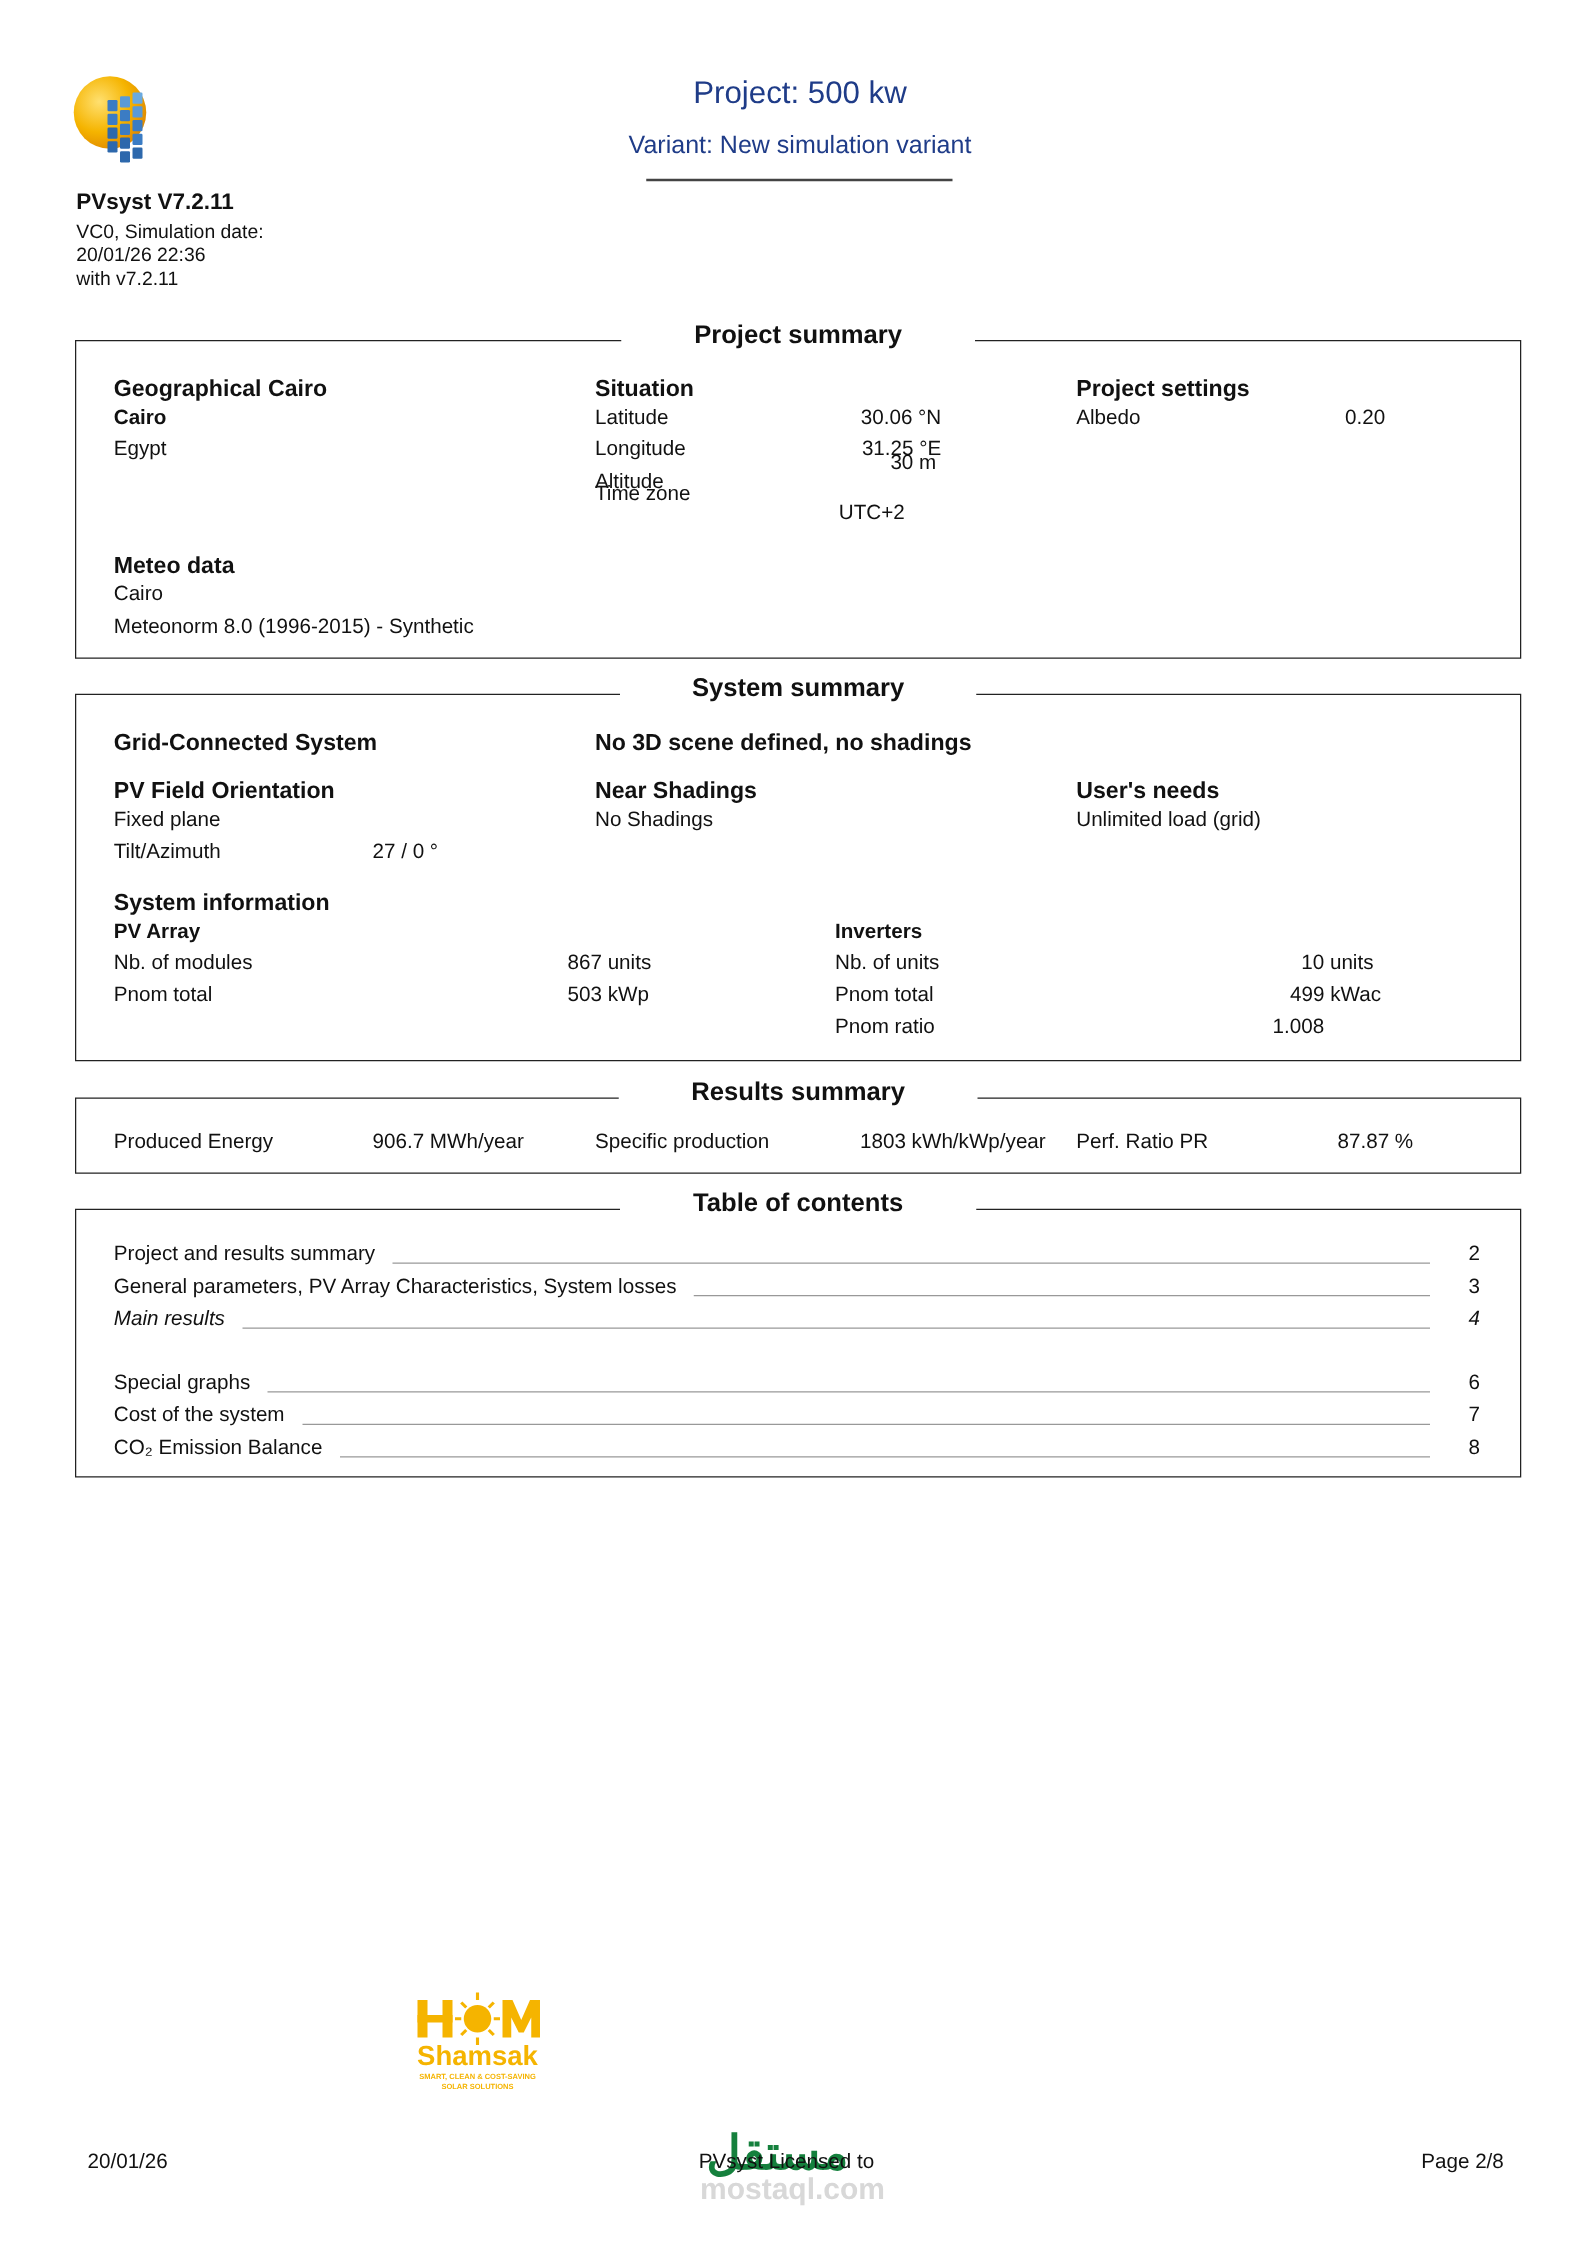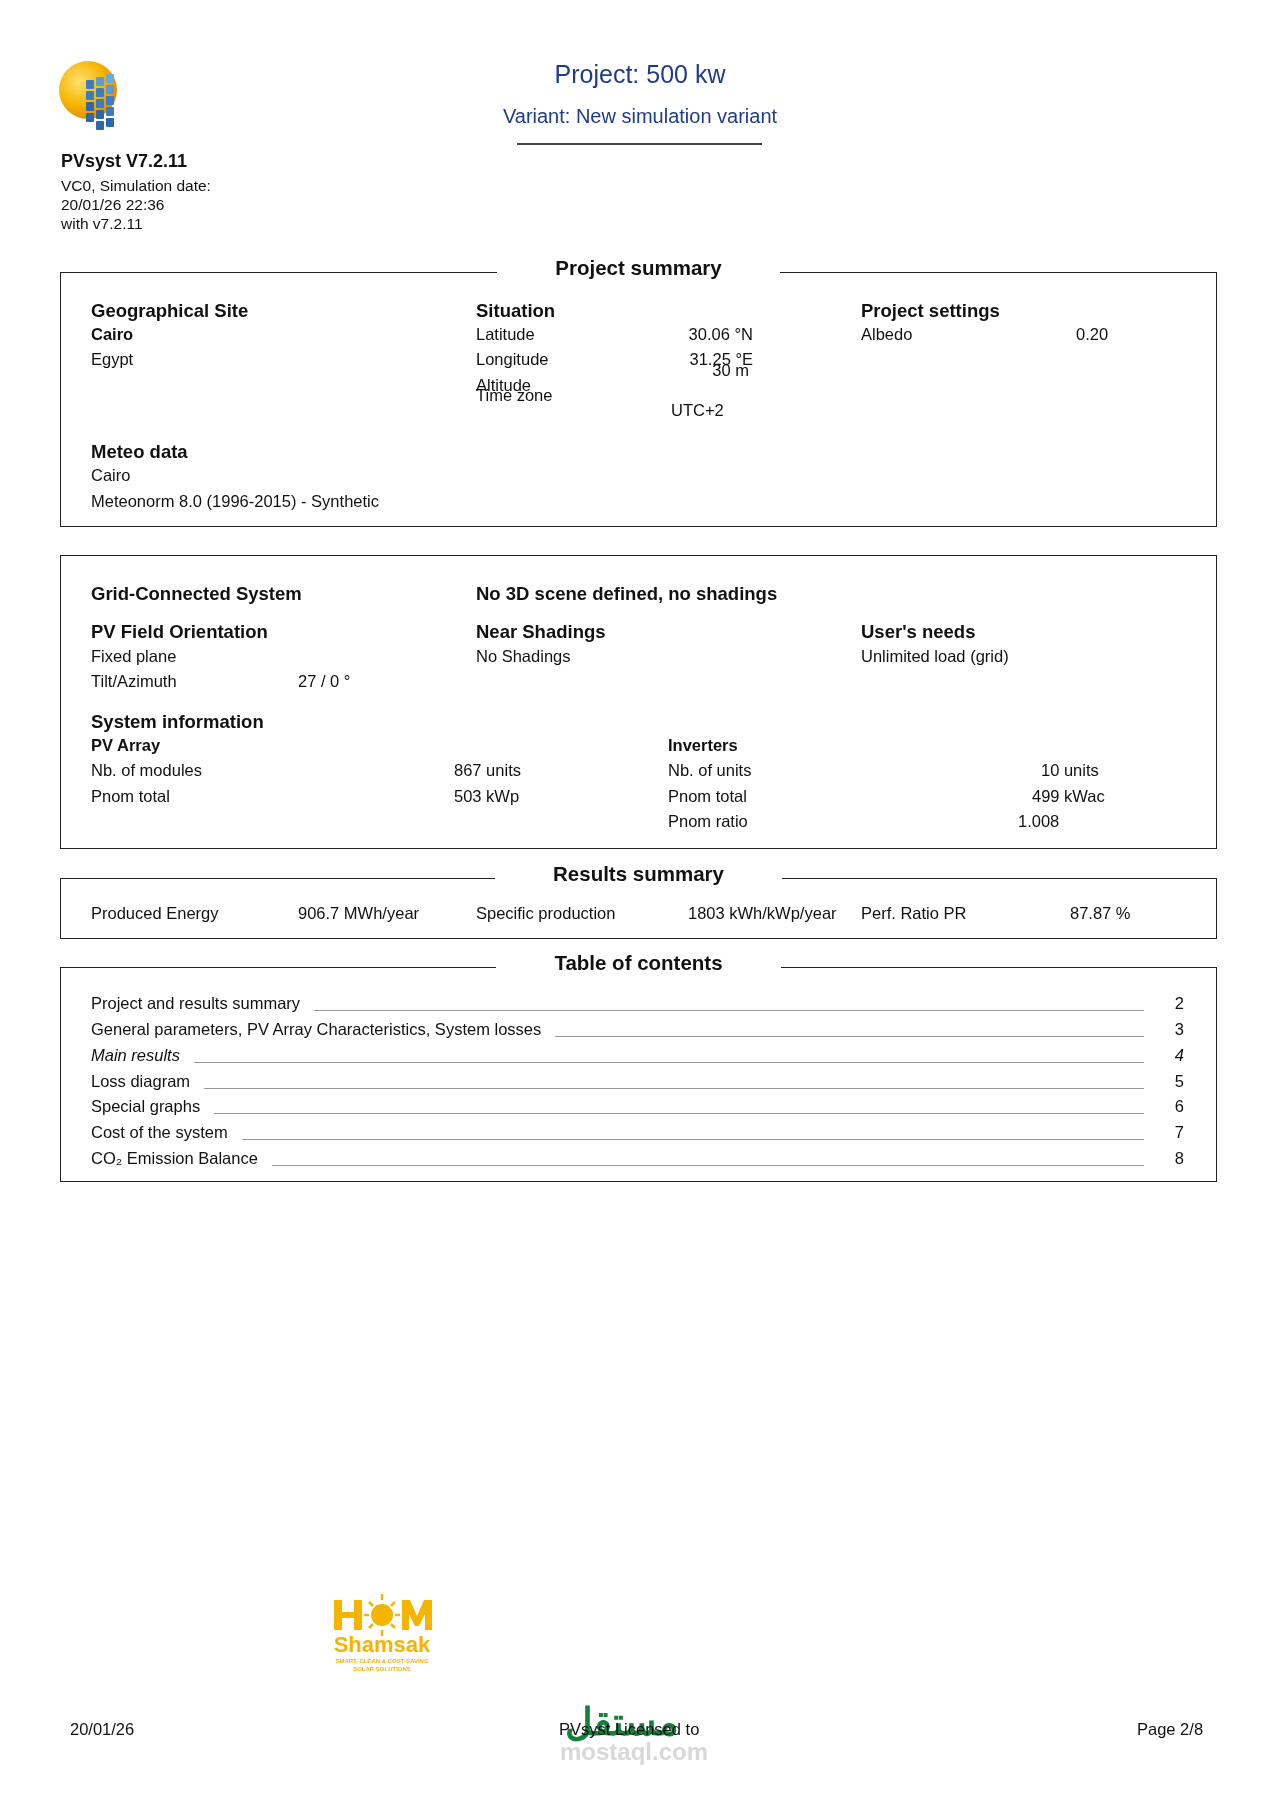--- a/index.html
+++ b/index.html
@@ -69,21 +69,21 @@
   <div>20/01/26 22:36</div>
   <div>with v7.2.11</div>
 </div>
 
 <div class="proj-title-inner" style="top:60px;font-size:25px;color:#1f3c88;">Project: 500 kw</div>
 <div class="variant-inner">Variant: New simulation variant</div>
 <div class="title-rule"></div>
 
 <div class="section" style="top:272px;height:255px;">
   <div class="section-title"><span>Project summary</span></div>
-  <div class="txt h" style="left:30px;top:27px;">Geographical Site</div>
+  <div class="txt h" style="left:30px;top:27px;">Geographical Cairo</div>
   <div class="txt b" style="left:30px;top:52px;">Cairo</div>
   <div class="txt" style="left:30px;top:77px;">Egypt</div>
 
   <div class="txt h" style="left:415px;top:27px;">Situation</div>
   <div class="txt" style="left:415px;top:52px;">Latitude</div>
   <div class="txt r" style="left:540px;width:152px;top:52px;">30.06 °N</div>
   <div class="txt" style="left:415px;top:77px;">Longitude</div>
   <div class="txt r" style="left:540px;width:152px;top:77px;">31.25 °E</div>
   <div class="txt" style="left:415px;top:103px;">Altitude</div>
   <div class="txt r" style="left:540px;width:148px;top:88px;">30 m</div>
@@ -93,20 +93,21 @@
   <div class="txt h" style="left:800px;top:27px;">Project settings</div>
   <div class="txt" style="left:800px;top:52px;">Albedo</div>
   <div class="txt" style="left:1015px;top:52px;">0.20</div>
 
   <div class="txt h" style="left:30px;top:168px;">Meteo data</div>
   <div class="txt" style="left:30px;top:193px;">Cairo</div>
   <div class="txt" style="left:30px;top:219px;">Meteonorm 8.0 (1996-2015) - Synthetic</div>
 </div>
 
 <div class="section" style="top:555px;height:294px;">
+  <div class="section-title"><span>System summary</span></div>
   <div class="txt h" style="left:30px;top:27px;">Grid-Connected System</div>
   <div class="txt h" style="left:415px;top:27px;">No 3D scene defined, no shadings</div>
 
   <div class="txt h" style="left:30px;top:65px;">PV Field Orientation</div>
   <div class="txt" style="left:30px;top:91px;">Fixed plane</div>
   <div class="txt" style="left:30px;top:116px;">Tilt/Azimuth</div>
   <div class="txt" style="left:237px;top:116px;">27 / 0 °</div>
 
   <div class="txt h" style="left:415px;top:65px;">Near Shadings</div>
   <div class="txt" style="left:415px;top:91px;">No Shadings</div>
@@ -149,25 +150,20 @@
   </div>
   <div class="toc-row" style="top:51px;">
     <span class="toc-label">General parameters, PV Array Characteristics, System losses</span>
     <span class="toc-leader"></span>
     <span class="toc-page">3</span>
   </div>
   <div class="toc-row" style="top:77px;font-style:italic;">
     <span class="toc-label">Main results</span>
     <span class="toc-leader"></span>
     <span class="toc-page">4</span>
-  </div>
-  <div class="toc-row" style="top:103px;">
-    <span class="toc-label">Loss diagram</span>
-    <span class="toc-leader"></span>
-    <span class="toc-page">5</span>
   </div>
   <div class="toc-row" style="top:128px;">
     <span class="toc-label">Special graphs</span>
     <span class="toc-leader"></span>
     <span class="toc-page">6</span>
   </div>
   <div class="toc-row" style="top:154px;">
     <span class="toc-label">Cost of the system</span>
     <span class="toc-leader"></span>
     <span class="toc-page">7</span>

